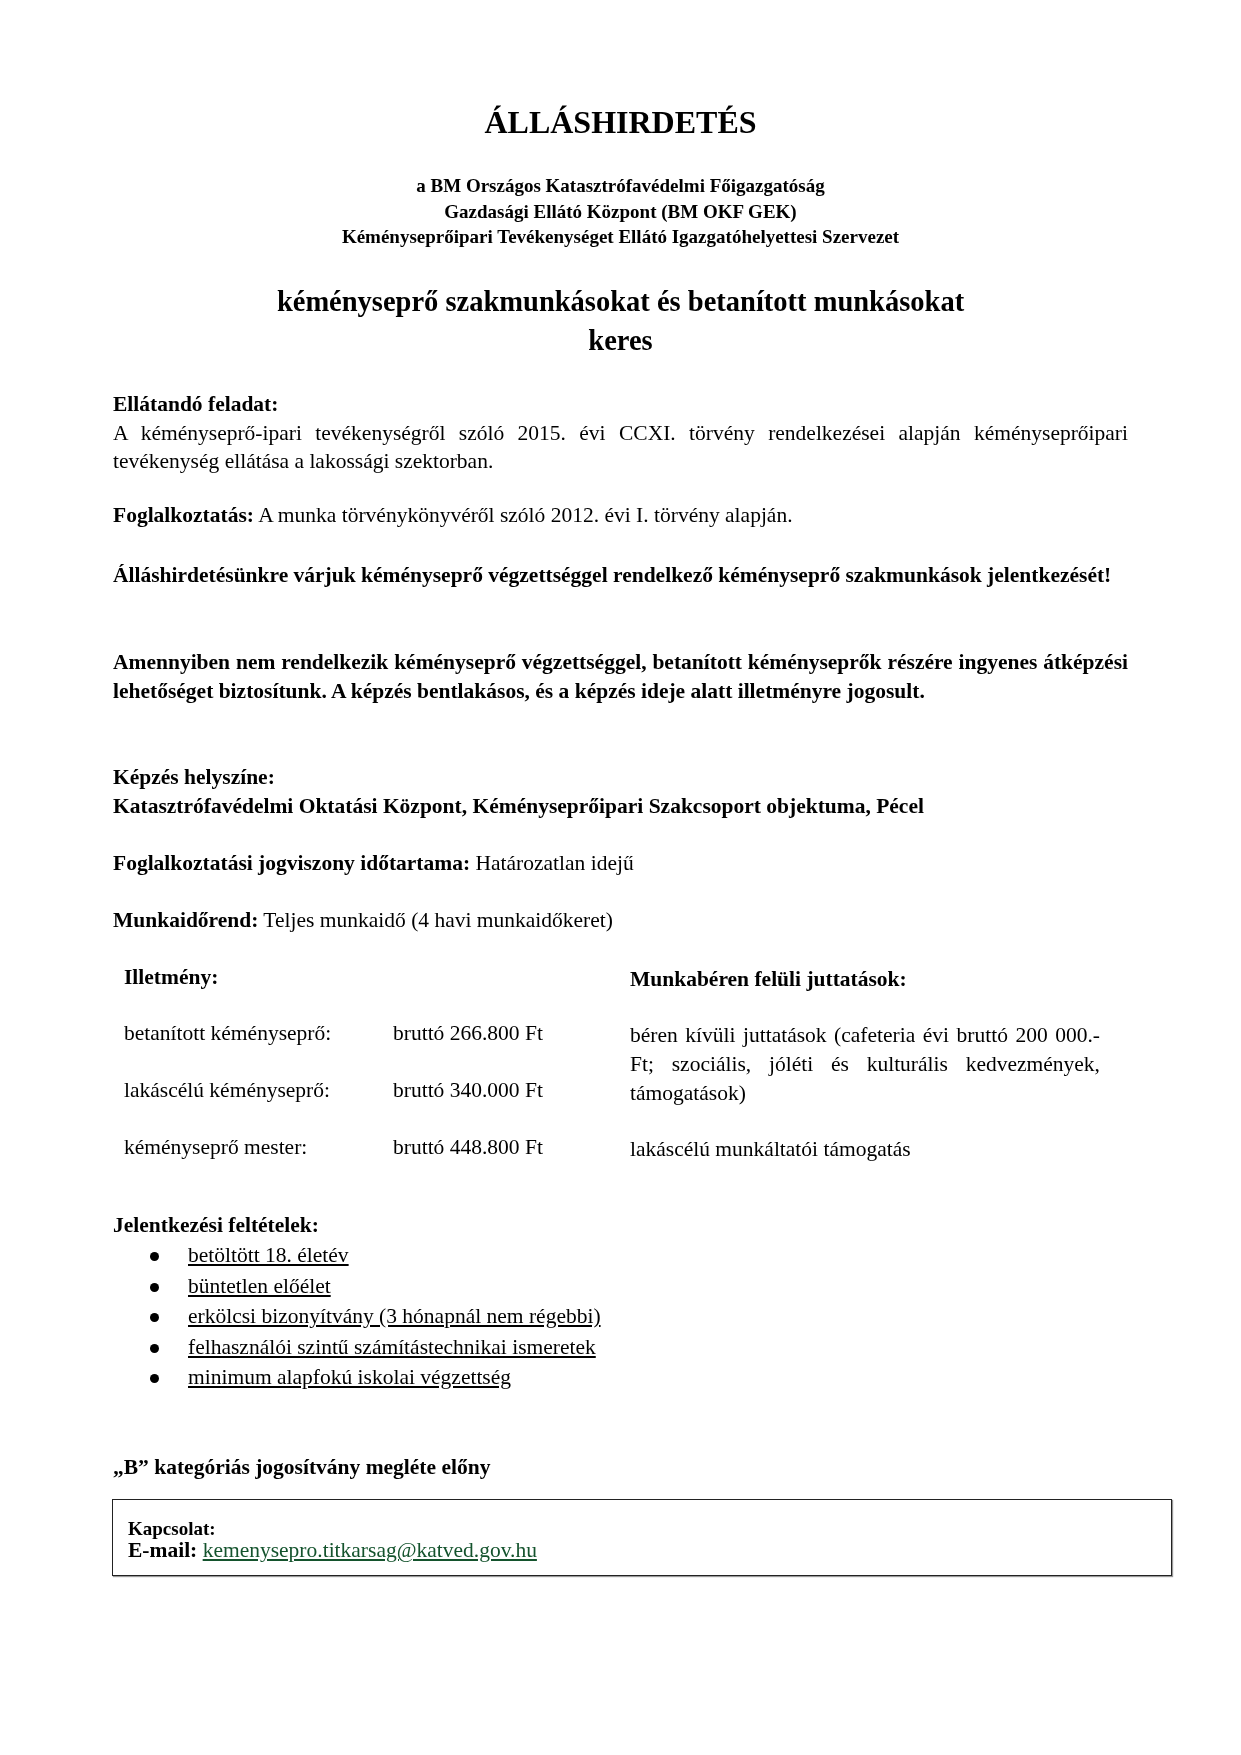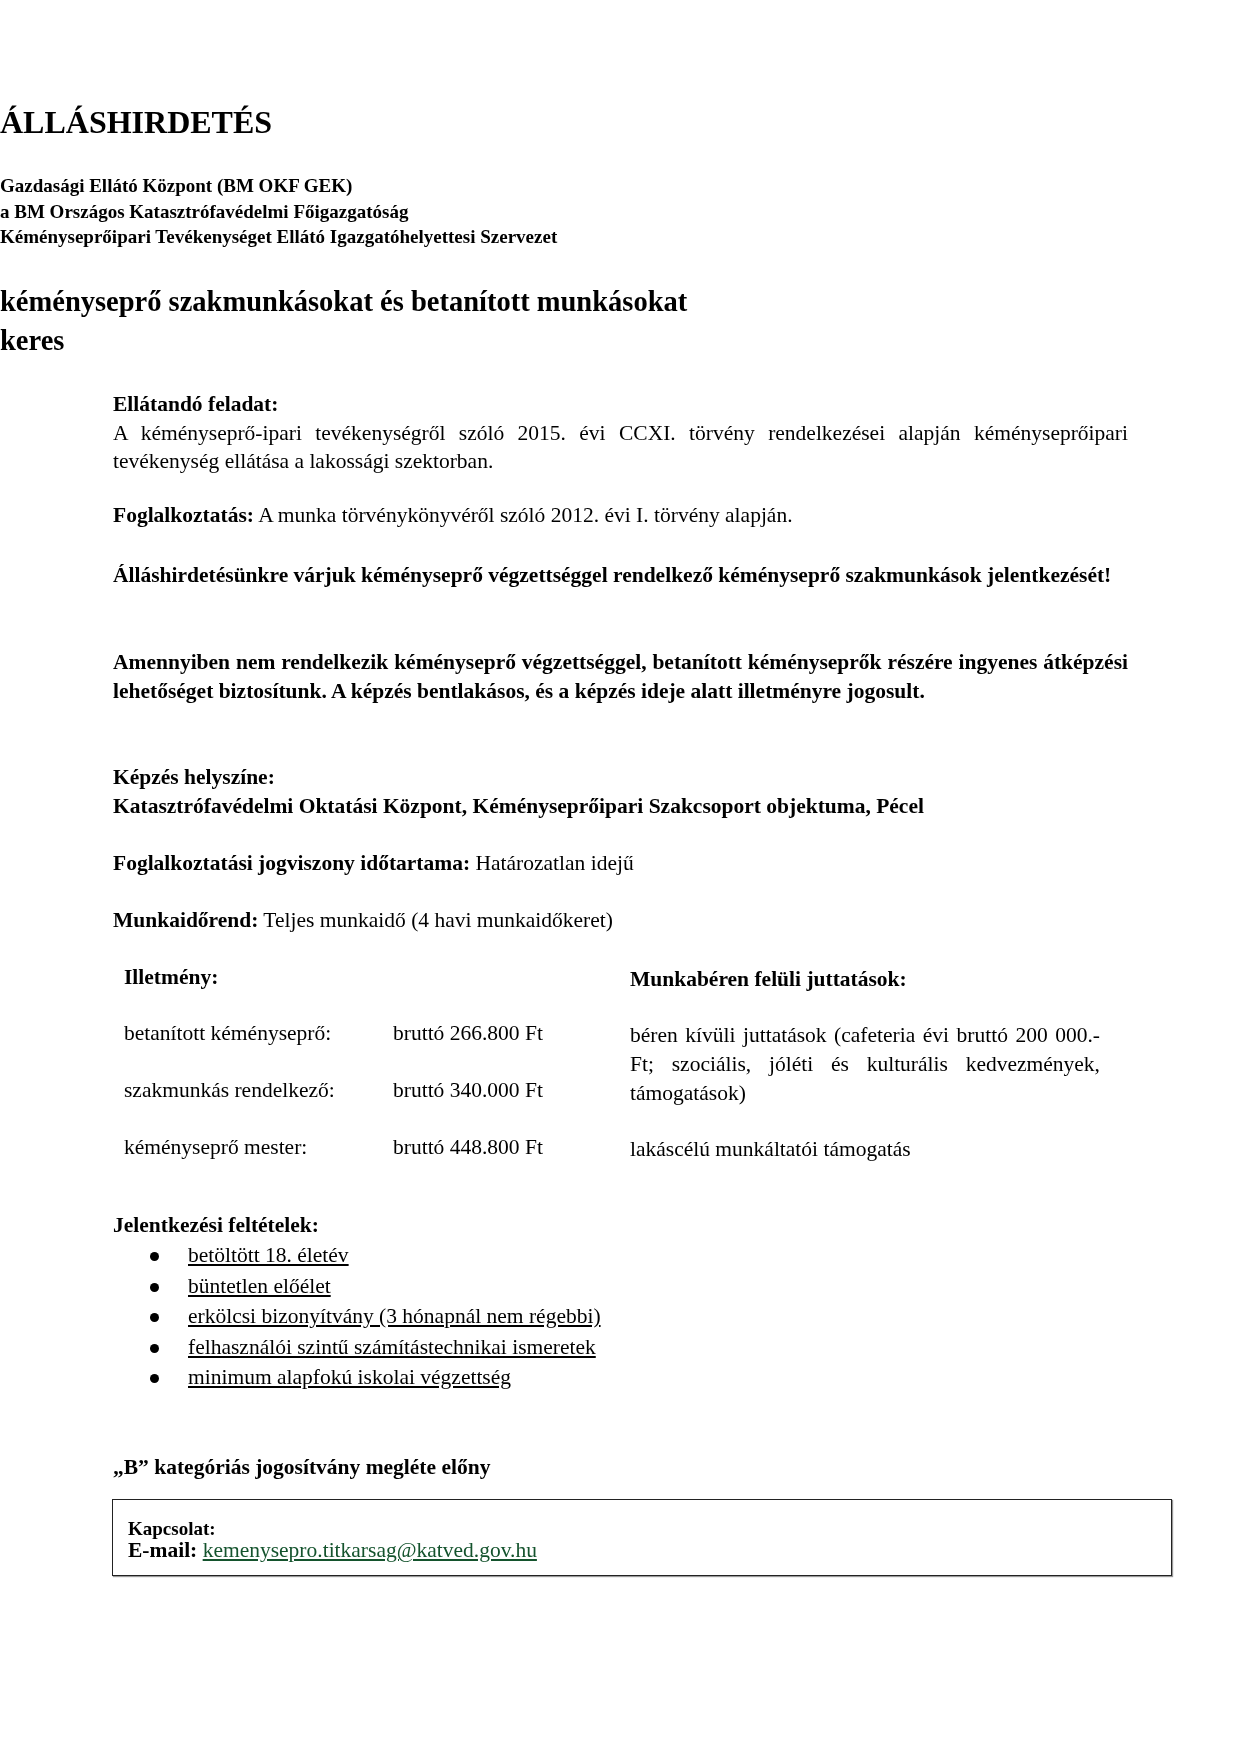--- a/index.html
+++ b/index.html
@@ -1,19 +1,19 @@
 <!DOCTYPE html>
 <html><head>
 <meta charset="utf-8">
 <style>
   html, body { margin: 0; padding: 0; background: #ffffff; }
   body { width: 1241px; height: 1755px; position: relative; overflow: hidden;
          font-family: "Liberation Serif", "DejaVu Serif", serif; color: #000; }
   .abs { position: absolute; white-space: nowrap; }
-  .center { left: 0; width: 1241px; text-align: left; }
+  .center { left: 0; width: 1241px; text-align: center; }
   .b { font-weight: bold; }
   .title { font-size: 32px; font-weight: bold; top: 104px; }
   .org { font-size: 19px; font-weight: bold; line-height: 25.5px; top: 173px; }
   .head { font-size: 28.5px; font-weight: bold; line-height: 39px; top: 282px; }
   .just { text-align: justify; white-space: normal; }
   .para { position: absolute; left: 113px; width: 1015px; font-size: 21.5px; line-height: 28.5px; }
   .tbl-left { position: absolute; left: 124px; font-size: 21.5px; }
   .tbl-val { position: absolute; left: 393px; font-size: 21.5px; }
   .tbl-right { position: absolute; left: 630px; width: 470px; font-size: 21.5px; line-height: 29px; text-align: justify; }
   .bullets { position: absolute; left: 113px; top: 1240px; margin: 0; padding: 0; list-style: none; font-size: 21.5px; text-decoration: underline; }
@@ -24,22 +24,22 @@
   .contact .l1 { position: absolute; left: 15px; top: 18px; font-size: 19px; font-weight: bold; }
   .contact .l2 { position: absolute; left: 15px; top: 38px; font-size: 21.5px; white-space: nowrap; }
   .link { color: #1a1ad6; text-decoration: underline; }
 </style>
 </head>
 <body>
 
 <div class="abs center title">ÁLLÁSHIRDETÉS</div>
 
 <div class="abs center org">
+  <div>a BM Országos Katasztrófavédelmi Főigazgatóság</div>
   <div>Gazdasági Ellátó Központ (BM OKF GEK)</div>
-  <div>a BM Országos Katasztrófavédelmi Főigazgatóság</div>
   <div>Kéményseprőipari Tevékenységet Ellátó Igazgatóhelyettesi Szervezet</div>
 </div>
 
 <div class="abs center head">
   <div>kéményseprő szakmunkásokat és betanított munkásokat</div>
   <div>keres</div>
 </div>
 
 <div class="para" style="top:390px;">
   <div class="b">Ellátandó feladat:</div>
@@ -57,21 +57,21 @@
   <div>Katasztrófavédelmi Oktatási Központ, Kéményseprőipari Szakcsoport objektuma, Pécel</div>
 </div>
 
 <div class="para" style="top:849px; white-space:nowrap;"><span class="b">Foglalkoztatási jogviszony időtartama:</span><span> Határozatlan idejű</span></div>
 
 <div class="para" style="top:906px; white-space:nowrap;"><span class="b">Munkaidőrend:</span><span> Teljes munkaidő (4 havi munkaidőkeret)</span></div>
 
 <div class="tbl-left b" style="top:965px;">Illetmény:</div>
 <div class="tbl-left" style="top:1021px;">betanított kéményseprő:</div>
 <div class="tbl-val" style="top:1021px;">bruttó 266.800 Ft</div>
-<div class="tbl-left" style="top:1078px;">szakmunkás rendelkező:</div>
+<div class="tbl-left" style="top:1078px;">lakáscélú kéményseprő:</div>
 <div class="tbl-val" style="top:1078px;">bruttó 340.000 Ft</div>
 <div class="tbl-left" style="top:1135px;">kéményseprő mester:</div>
 <div class="tbl-val" style="top:1135px;">bruttó 448.800 Ft</div>
 
 <div class="tbl-right b" style="top:965px;">Munkabéren felüli juttatások:</div>
 <div class="tbl-right" style="top:1021px;">béren kívüli juttatások (cafeteria évi bruttó 200 000.- Ft; szociális, jóléti és kulturális kedvezmények, támogatások)</div>
 <div class="tbl-right" style="top:1135px;">lakáscélú munkáltatói támogatás</div>
 
 <div class="para b" style="top:1211px;">Jelentkezési feltételek:</div>
 <ul class="bullets">

